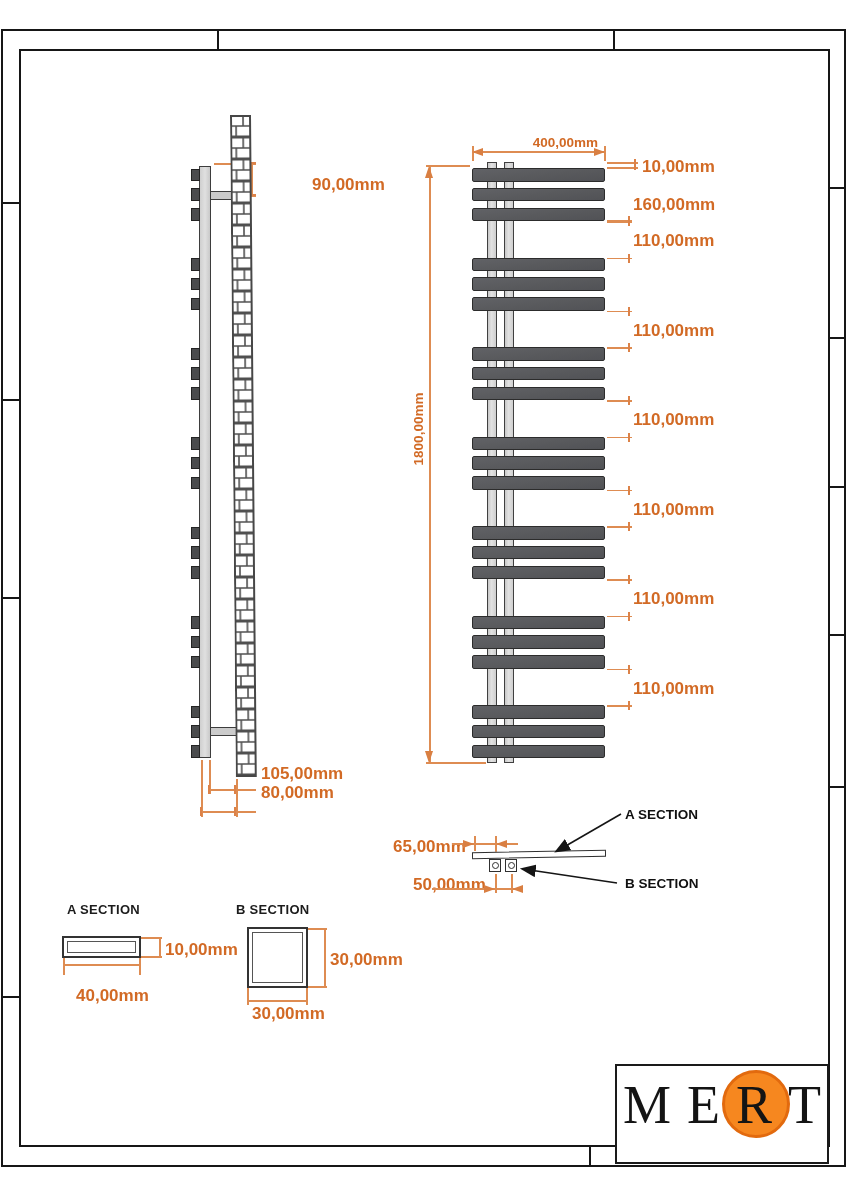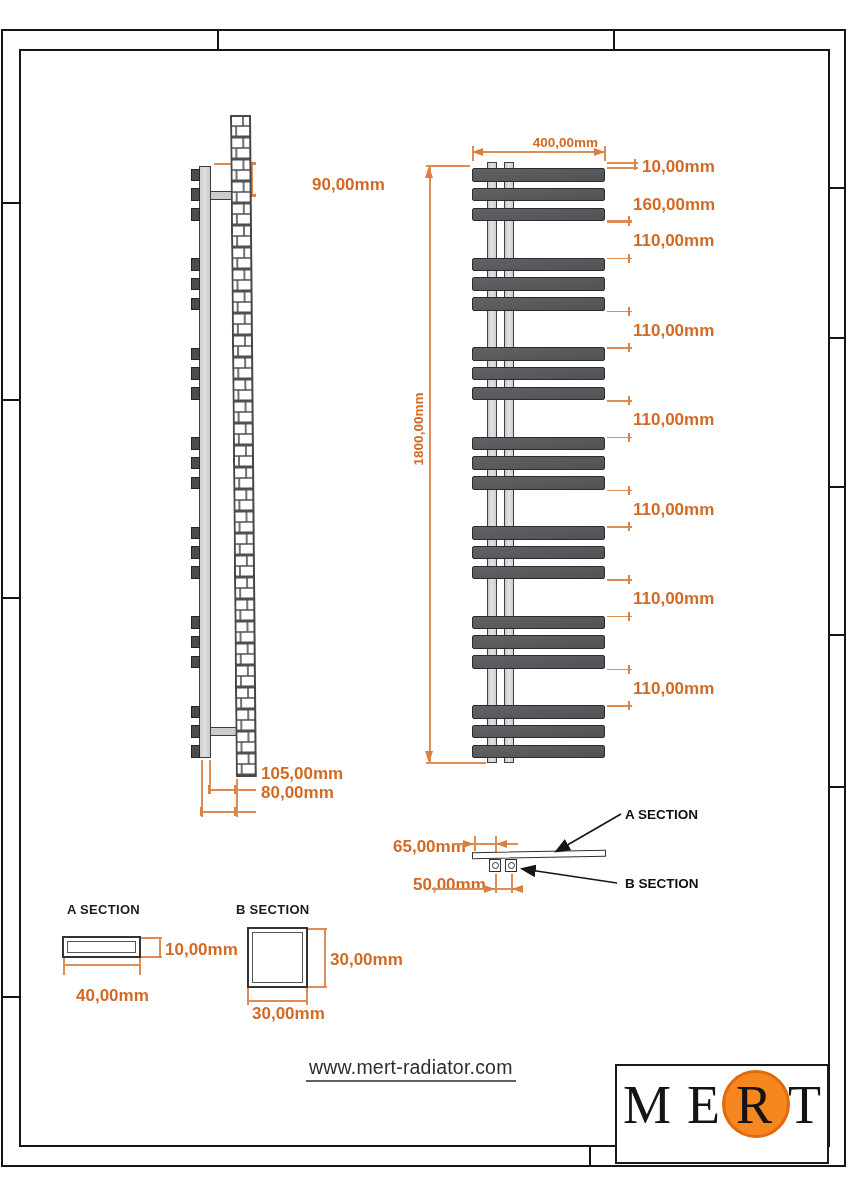--- a/index.html
+++ b/index.html
@@ -267,21 +267,20 @@
   </div>
   <div class="hl" style="left:308px;top:928px;width:19px;"></div>
   <div class="hl" style="left:308px;top:986px;width:19px;"></div>
   <div class="vl" style="left:324px;top:928px;height:59px;"></div>
   <div class="lbl" style="left:330px;top:951px;">30,00mm</div>
   <div class="vl" style="left:247px;top:988px;height:17px;"></div>
   <div class="vl" style="left:306px;top:988px;height:17px;"></div>
   <div class="hl" style="left:247px;top:1000px;width:60px;"></div>
   <div class="lbl" style="left:252px;top:1005px;">30,00mm</div>
 
-  <div class="site">www.mert-radiator.com</div>
   <div class="logo-box">
     <div class="logo-circle"></div>
     <div class="logo-row">
       <span>M</span>
       <span>E</span>
       <span>R</span>
       <span>T</span>
     </div>
   </div>
 

